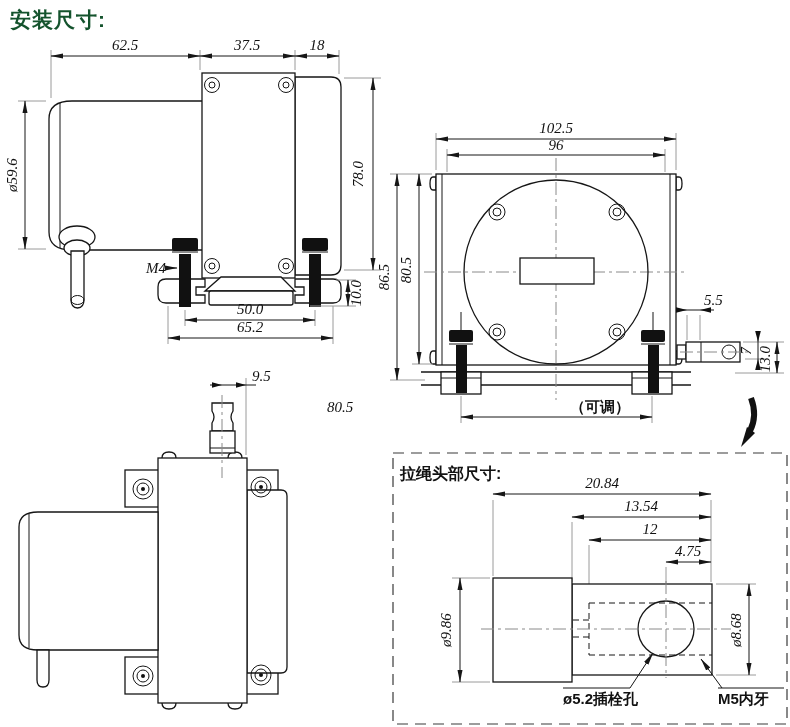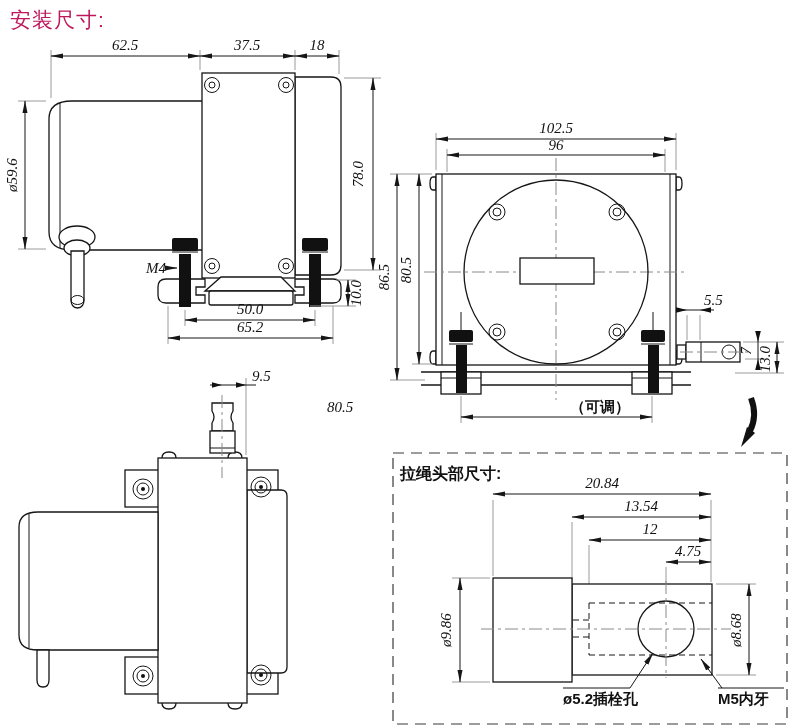--- a/index.html
+++ b/index.html
@@ -1,19 +1,19 @@
 <!DOCTYPE html>
 <html><head>
 <meta charset="utf-8">
 <style>
   html,body{margin:0;padding:0;background:#ffffff;}
   .stage{position:relative;width:790px;height:727px;background:#fff;overflow:hidden;
          font-family:"Liberation Sans",sans-serif;}
-  .title{position:absolute;left:10px;top:6px;font-size:21px;font-weight:normal;
-         color:#be185d;letter-spacing:1px;}
+  .title{position:absolute;left:10px;top:6px;font-size:21px;font-weight:bold;
+         color:#14532d;letter-spacing:1px;}
   svg{position:absolute;left:0;top:0;}
   .geo{stroke:#161616;stroke-width:1.3;fill:none;}
   .geow{stroke:#161616;stroke-width:1.3;fill:#ffffff;}
   .thin{stroke:#161616;stroke-width:1;fill:none;}
   .diml{stroke:#161616;stroke-width:1;fill:none;}
   .ext{stroke:#9a9a9a;stroke-width:1;fill:none;}
   .cl{stroke:#8a8a8a;stroke-width:1;fill:none;stroke-dasharray:13 4 3 4;}
   .dash{stroke:#161616;stroke-width:1;fill:none;stroke-dasharray:6 4;}
   .blk{fill:#111111;stroke:none;}
   text{fill:#111111;}

